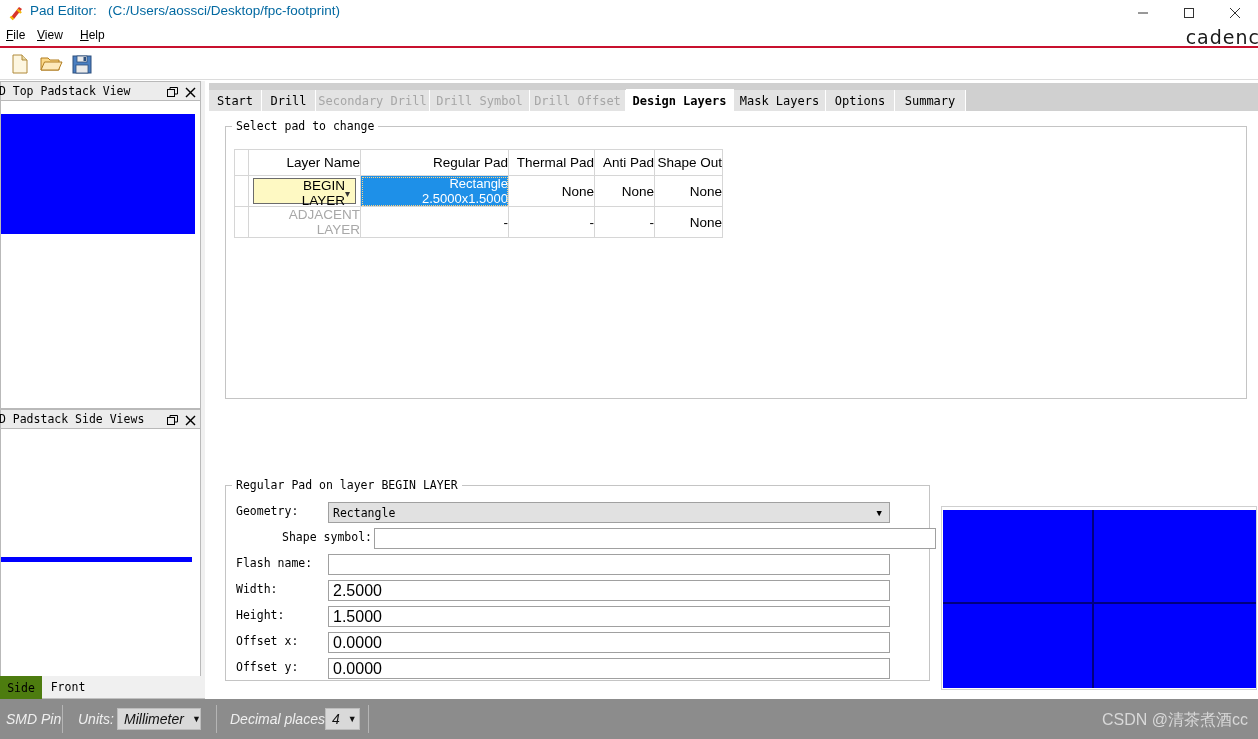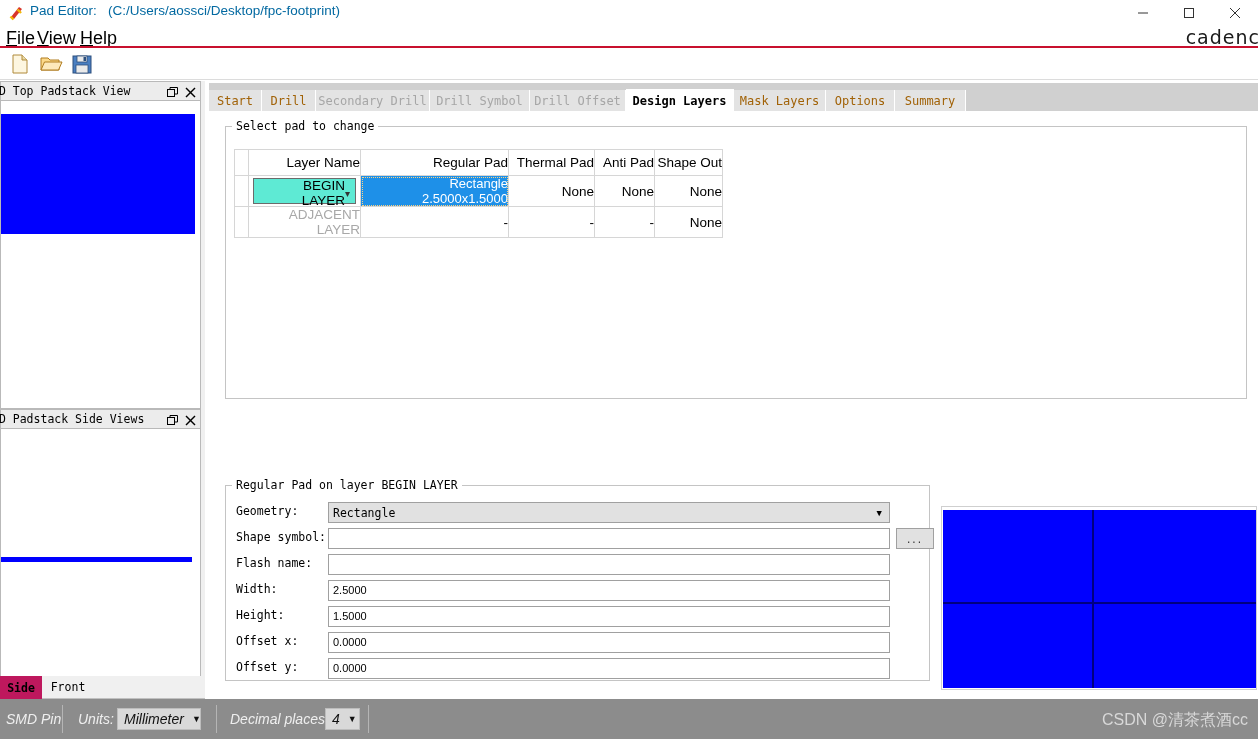--- a/index.html
+++ b/index.html
@@ -30,21 +30,21 @@
     font-size: 13px; color: #222; background: transparent;
   }
   .win-btn svg { display: block; }
 
   
   .menubar {
     position: absolute; left: 0; top: 26px; width: 1258px; height: 20px;
     background: #ffffff;
   }
   .menu-item {
-    position: absolute; top: 2px; font-size: 18px; color: #000;
+    position: absolute; top: 2px; font-size: 12px; color: #000;
   }
   .menu-item u { text-decoration: underline; }
   .cadence-logo {
     position: absolute; right: -2px; top: 26px;
     font-size: 19px; letter-spacing: 1px; color: #1a1a1a;
     font-family: "DejaVu Sans", sans-serif;
     white-space: nowrap; overflow: hidden;
   }
   .cadence-logo .bar {
     display: inline-block; position: relative;
@@ -84,36 +84,36 @@
 
   .side-tabs {
     position: absolute; left: 0; top: 676px; width: 205px; height: 23px;
     background: #f0f0f0;
   }
   .side-tab {
     position: absolute; top: 0; height: 23px;
     font-family: "DejaVu Sans Mono", monospace; font-size: 11.5px; color: #000;
     display: flex; align-items: center; justify-content: center;
   }
-  .side-tab.active { background: #be185d; font-weight: bold; }
+  .side-tab.active { background: #4d7c0f; }
   .side-tab.inactive { background: #f0f0f0; border-bottom: 1px solid #c0c0c0; }
 
   
   .mainpane {
     position: absolute; left: 209px; top: 83px; width: 1049px; height: 616px;
     background: #d0d0d0;
   }
   .tabstrip {
     position: absolute; left: 0; top: 7px; width: 1049px; height: 21px;
   }
   .tab {
     position: absolute; top: 0; height: 21px;
     background: #e3e3e3;
     display: flex; align-items: center; justify-content: center;
-    font-family: "DejaVu Sans Mono", monospace; font-size: 12px; color: #a16207;
+    font-family: "DejaVu Sans Mono", monospace; font-size: 12px; color: #000000;
     border-right: 1px solid #ffffff;
     white-space: nowrap;
   }
   .tab.disabled { color: #a6a6a6; }
   .tab.active { background: #ffffff; color: #000; height: 23px; top: -1px; font-weight: bold; }
 
   .tabcontent {
     position: absolute; left: 0; top: 28px; width: 1049px; height: 588px;
     background: #ffffff; border-top: 1px solid #ffffff;
   }
@@ -143,36 +143,36 @@
   .th-thermal { width: 86px; }
   .th-anti { width: 60px; }
   .th-keepout { width: 68px; }
   .cell-adjacent { color: #a8a8a8; }
   .cell-sel {
     background: #1e90e8 !important; color: #ffffff;
     outline: 1px dotted #ffd27f; outline-offset: -2px;
     font-size: 13px;
   }
   .layer-combo {
-    margin: 0 4px; height: 26px; border: 1px solid #6b6b6b; background: #5eead4;
+    margin: 0 4px; height: 26px; border: 1px solid #6b6b6b; background: #fef9c3;
     display: flex; align-items: center; justify-content: space-between;
     padding: 4px 5px 0 7px; font-size: 13.5px;
   }
   .combo-caret-thin { font-size: 10px; color: #333; }
 
   
   .formrow { position: absolute; left: 10px; height: 21px; }
   .form-label {
     position: absolute; left: 0; top: 2px; width: 92px;
     font-family: "DejaVu Sans Mono", monospace; font-size: 11.5px; color: #000;
   }
   .form-input {
     position: absolute; left: 92px; width: 562px; height: 21px;
     border: 1px solid #a0a0a0; background: #ffffff;
-    font-size: 11px; color: #000; padding: 0 4px; line-height: 19px;
+    font-size: 16px; color: #000; padding: 0 4px; line-height: 19px;
     font-family: "Liberation Sans", sans-serif;
   }
   .form-select {
     position: absolute; left: 92px; width: 562px; height: 21px;
     border: 1px solid #a0a0a0; background: #e1e1e1;
     font-family: "DejaVu Sans Mono", monospace; font-size: 11.5px; color: #000;
     display: flex; align-items: center; padding: 0 4px;
   }
   .form-select .caret { position: absolute; right: 7px; font-size: 9px; color: #000; }
   .dots-btn {
@@ -392,21 +392,21 @@
         <span class="groupbox-legend">Regular Pad on layer BEGIN LAYER</span>
 
         <div class="formrow" style="top:16px; width:690px;">
           <span class="form-label">Geometry:</span>
           <div class="form-select">
             <span>Rectangle</span>
             <span class="caret">▼</span>
           </div>
         </div>
 
-        <div class="formrow" style="top:42px; width:690px;">
+        <div class="formrow" style="top:42px; width:690px;margin-left:46px;">
           <span class="form-label">Shape symbol:</span>
           <div class="form-input"></div>
           <div class="dots-btn">...</div>
         </div>
 
         <div class="formrow" style="top:68px; width:690px;">
           <span class="form-label">Flash name:</span>
           <div class="form-input"></div>
         </div>
 

